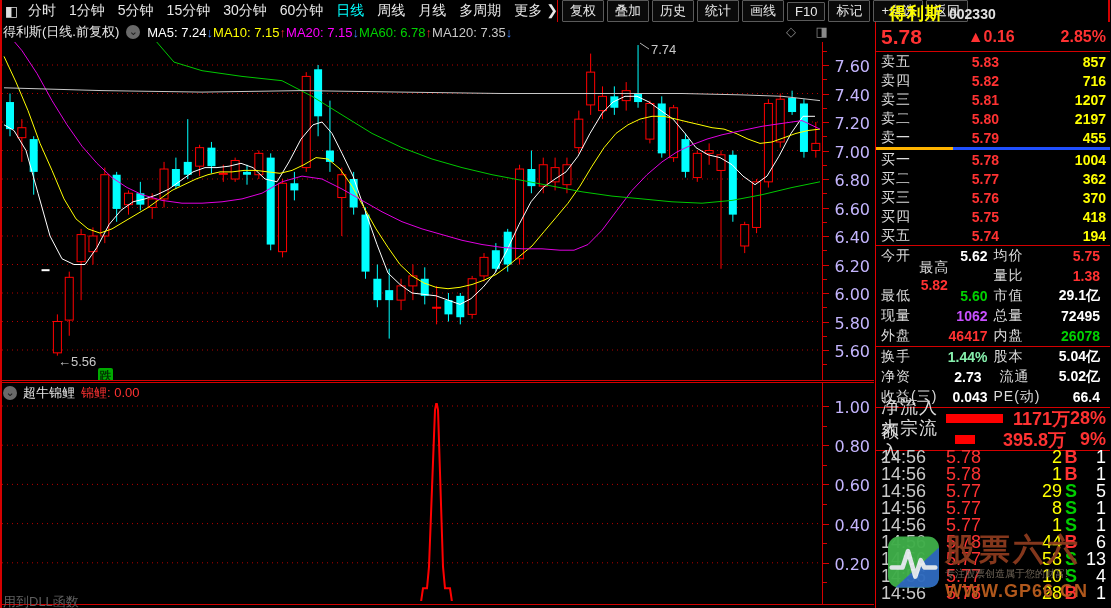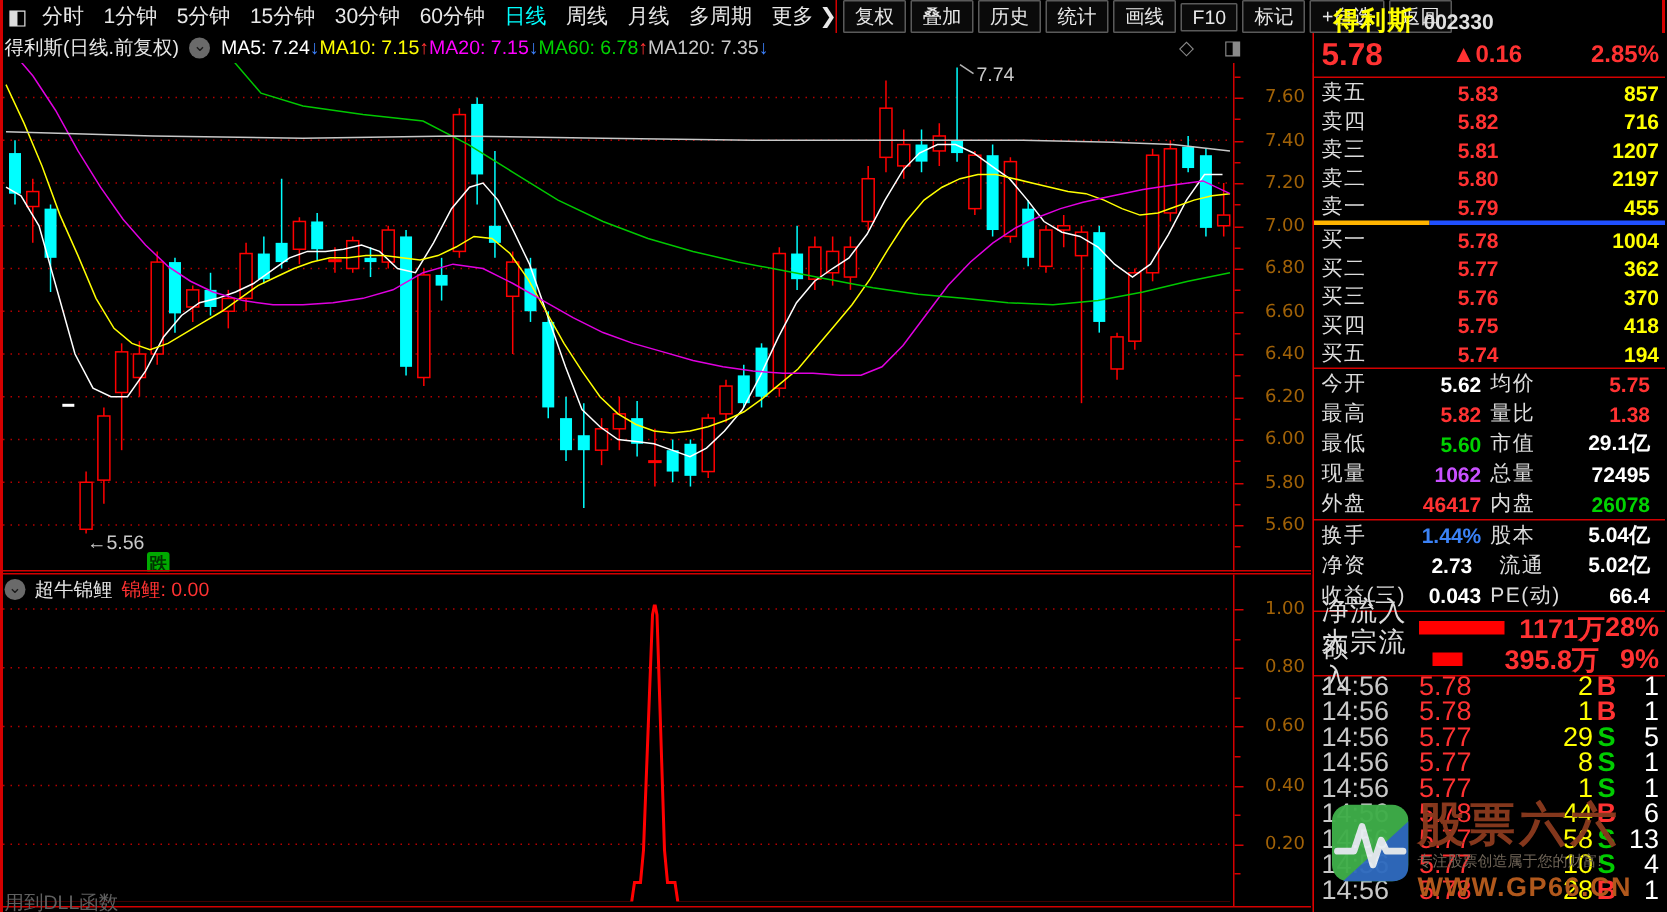--- a/index.html
+++ b/index.html
@@ -21,21 +21,21 @@
   
   #chartHeader{position:absolute;left:3px;top:22px;width:820px;height:19px;display:flex;align-items:center;gap:7px;}
   #chartTitle{color:#e8e8e8;font-size:13px;}
   .chev-circle{width:14px;height:14px;border-radius:50%;background:#6a6a6a;color:#1a1a1a;
     font-size:11px;line-height:12px;text-align:center;display:inline-block;}
   .ma-item{font-size:13px;white-space:nowrap;}
   .arrow-up{color:#ff3232;} .arrow-down{color:#3c82ff;}
   #cornerIcons{position:absolute;left:786px;top:24px;color:#8a8a8a;font-size:13px;letter-spacing:8px;}
   
   .axis-col{position:absolute;left:822px;width:52px;border-left:1px solid #d40000;border-right:1px solid #d40000;}
-  .axis-lab{position:absolute;right:5px;color:#a16207;font-size:12px;font-family:"DejaVu Sans",sans-serif;text-align:center;}
+  .axis-lab{position:absolute;right:5px;color:#c4b5fd;font-size:16px;font-family:"DejaVu Sans",sans-serif;text-align:center;}
   .tickdash{position:absolute;left:0;height:1px;background:#d40000;}
   
   #indHeader{position:absolute;left:3px;top:384px;height:18px;display:flex;align-items:center;gap:6px;}
   #indName{color:#e5e5e5;font-size:13px;}
   #indValue{color:#ff3232;font-size:13px;}
   
   #statusText{position:absolute;left:3px;top:593px;color:#5f5f5f;font-size:13px;z-index:6;}
   
   #rightPanel{position:absolute;left:875px;top:22px;width:234px;height:586px;background:#000;border-left:1px solid #e00000;}
   #priceRow{height:29px;display:flex;align-items:center;padding:0 4px 0 5px;justify-content:space-between;border-bottom:1px solid #d40000;}
@@ -420,21 +420,21 @@
         <span class="shalf" style="margin-right: 6px;">
           <span class="sl">今开</span>
           <span class="sv" style="color: rgb(255, 255, 255);">5.62</span>
         </span>
         <span class="shalf" style="margin-right: 6px;">
           <span class="sl">均价</span>
           <span class="sv" style="color: rgb(255, 50, 50);">5.75</span>
         </span>
       </div>
       <div class="srow">
-        <span class="shalf" style="margin-right: 6px;">
+        <span class="shalf" style="margin-right: 6px; flex-direction: column;">
           <span class="sl">最高</span>
           <span class="sv" style="color: rgb(255, 50, 50);">5.82</span>
         </span>
         <span class="shalf" style="margin-right: 6px;">
           <span class="sl">量比</span>
           <span class="sv" style="color: rgb(255, 50, 50);">1.38</span>
         </span>
       </div>
       <div class="srow">
         <span class="shalf" style="margin-right: 6px;">
@@ -465,21 +465,21 @@
           <span class="sl">内盘</span>
           <span class="sv" style="color: rgb(0, 210, 0);">26078</span>
         </span>
       </div>
     </div>
   <div class="psep"></div>
   <div id="statsB">
       <div class="srow">
         <span class="shalf" style="margin-right: 6px;">
           <span class="sl">换手</span>
-          <span class="sv" style="color: #3b82f6;">1.44%</span>
+          <span class="sv" style="color: #86efac;">1.44%</span>
         </span>
         <span class="shalf" style="margin-right: 6px; align-items: center;">
           <span class="sl">股本</span>
           <span class="sv" style="color: rgb(255, 255, 255);">5.04亿</span>
         </span>
       </div>
       <div class="srow">
         <span class="shalf" style="margin-right: 18px;">
           <span class="sl">净资</span>
           <span class="sv" style="color: rgb(255, 255, 255);">2.73</span>

